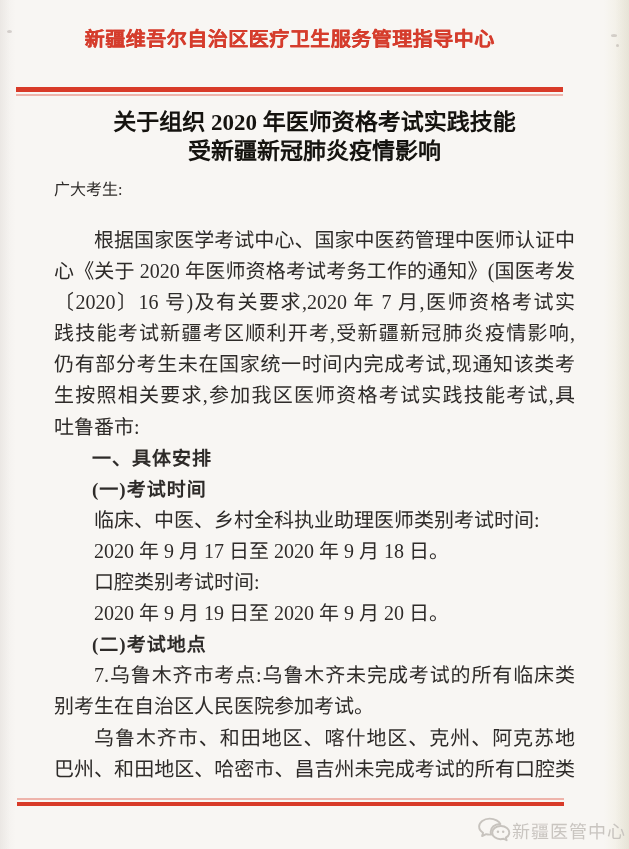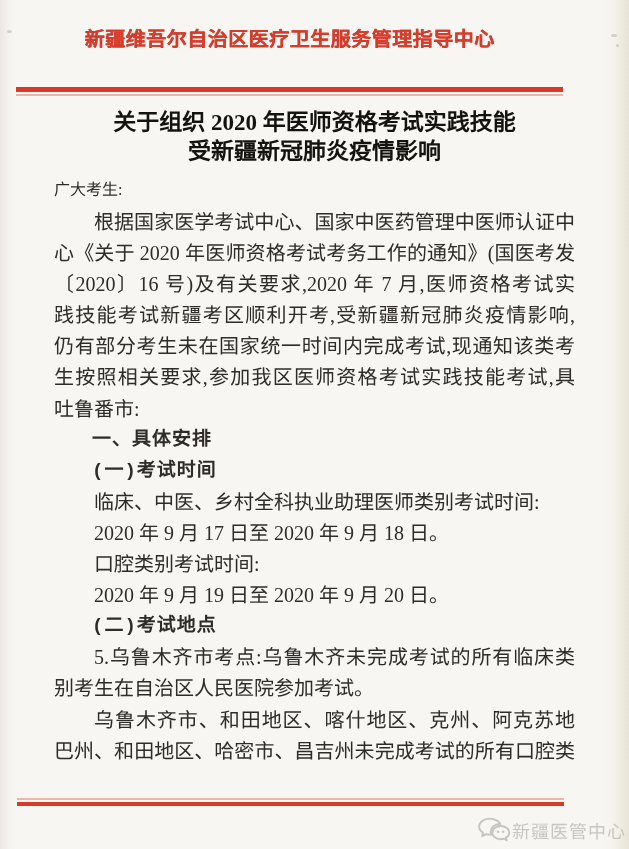--- a/index.html
+++ b/index.html
@@ -42,32 +42,32 @@
   .doc-title{
     position:absolute;top:109px;left:54px;width:521px;
     text-align:center;color:var(--title-ink);
     font-size:23px;font-weight:bold;line-height:28.5px;
   }
   .salutation{
     position:absolute;top:174px;left:54px;width:521px;
     font-size:16px;color:var(--ink);line-height:31px;
   }
   .body-lines{
-    position:absolute;top:207px;left:54px;width:521px;
+    position:absolute;top:225px;left:54px;width:521px;
     color:var(--ink);
   }
   .line{
     height:31.1px;line-height:31.1px;font-size:20px;
     white-space:nowrap;overflow:visible;
   }
   .line.fill{white-space:normal;text-align:justify;text-align-last:justify;height:31.1px;overflow:hidden;}
   .line.indent{text-indent:2em;}
   .line.bold{
     font-weight:bold;
-    font-family:Liberation Mono, monospace;
+    font-family:Liberation Serif, serif;
     font-size:19px;letter-spacing:1px;
   }
   .watermark{
     position:absolute;top:816px;right:3px;
     display:flex;align-items:center;
     color:var(--wm);
   }
   .watermark .wm-label{
     font-size:18px;letter-spacing:1px;
     font-family:"Liberation Sans","DejaVu Sans",sans-serif;
@@ -112,21 +112,21 @@
       <div class="line fill">仍有部分考生未在国家统一时间内完成考试,现通知该类考</div>
       <div class="line fill">生按照相关要求,参加我区医师资格考试实践技能考试,具</div>
       <div class="line">吐鲁番市:</div>
       <div class="line bold indent">一、具体安排</div>
       <div class="line bold indent">(一)考试时间</div>
       <div class="line indent">临床、中医、乡村全科执业助理医师类别考试时间:</div>
       <div class="line indent">2020 年 9 月 17 日至 2020 年 9 月 18 日。</div>
       <div class="line indent">口腔类别考试时间:</div>
       <div class="line indent">2020 年 9 月 19 日至 2020 年 9 月 20 日。</div>
       <div class="line bold indent">(二)考试地点</div>
-      <div class="line indent fill">5.乌鲁木齐市考点:乌鲁木齐未完成考试的所有临床类</div>
+      <div class="line indent fill">7.乌鲁木齐市考点:乌鲁木齐未完成考试的所有临床类</div>
       <div class="line">别考生在自治区人民医院参加考试。</div>
       <div class="line indent fill">乌鲁木齐市、和田地区、喀什地区、克州、阿克苏地区、</div>
       <div class="line fill">巴州、和田地区、哈密市、昌吉州未完成考试的所有口腔类</div>
     </div>
 
   <div class="rule rule-bottom">
     <div class="thin"></div>
     <div class="gap"></div>
     <div class="thick"></div>
   </div>

